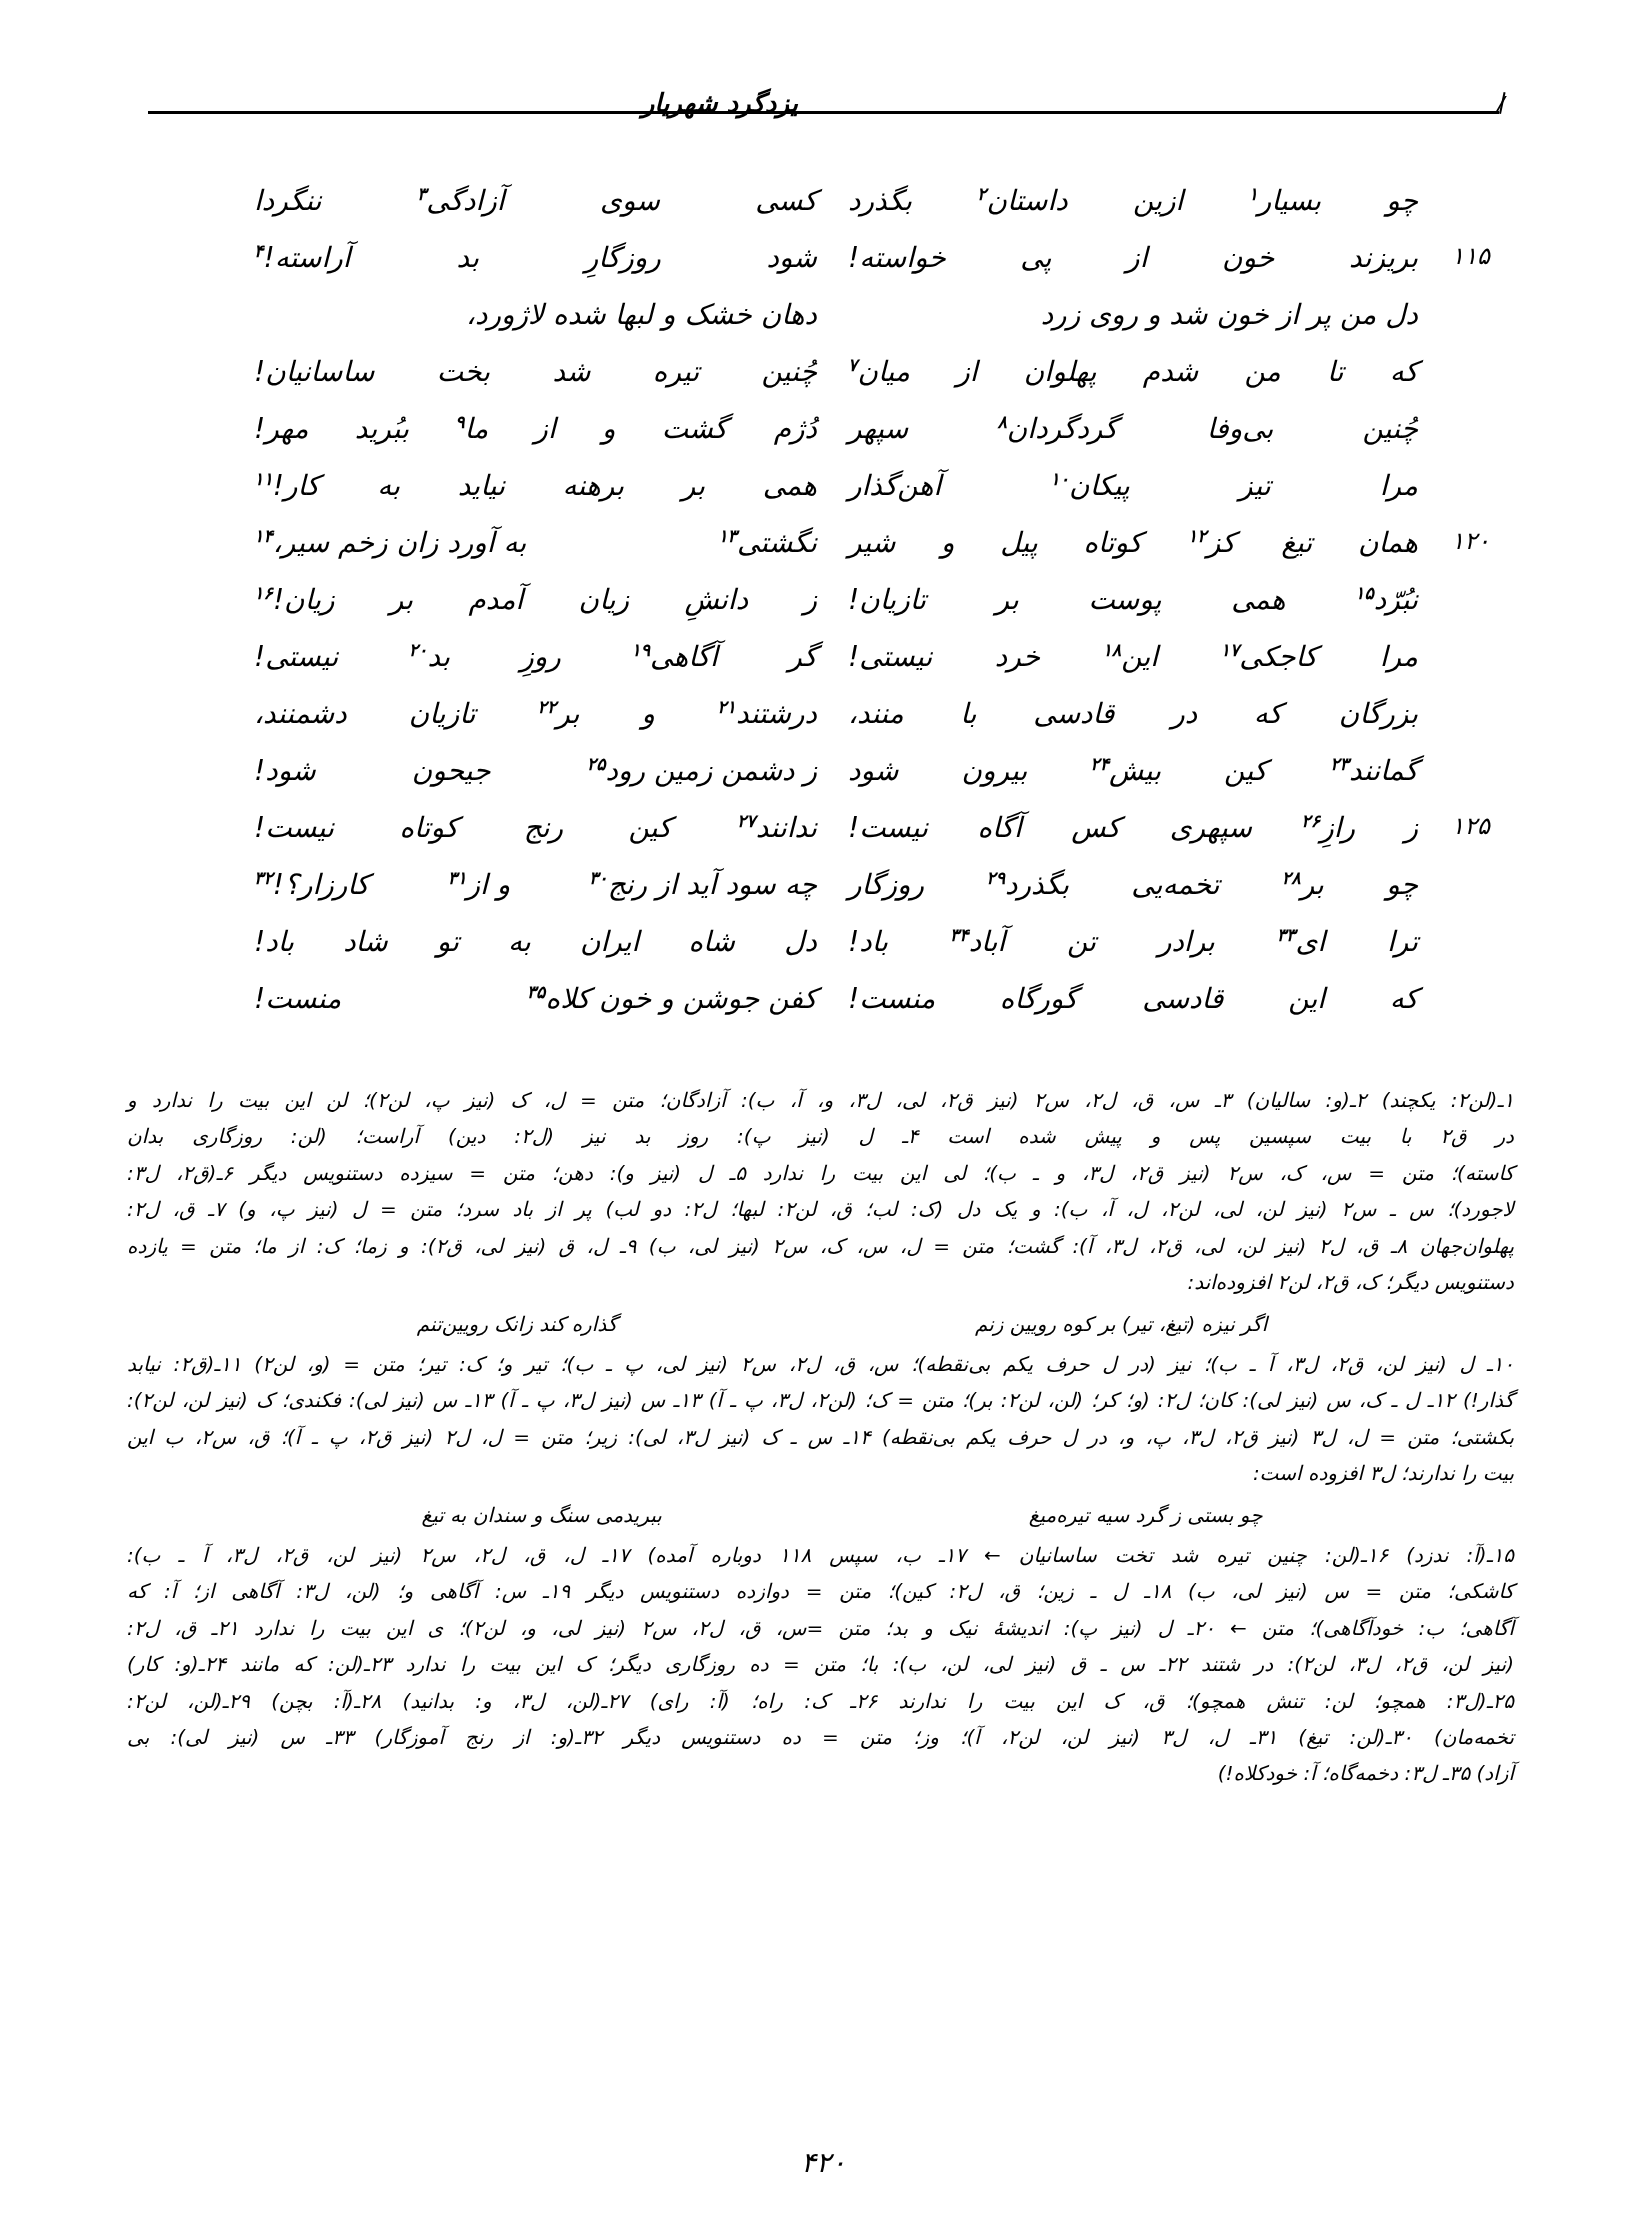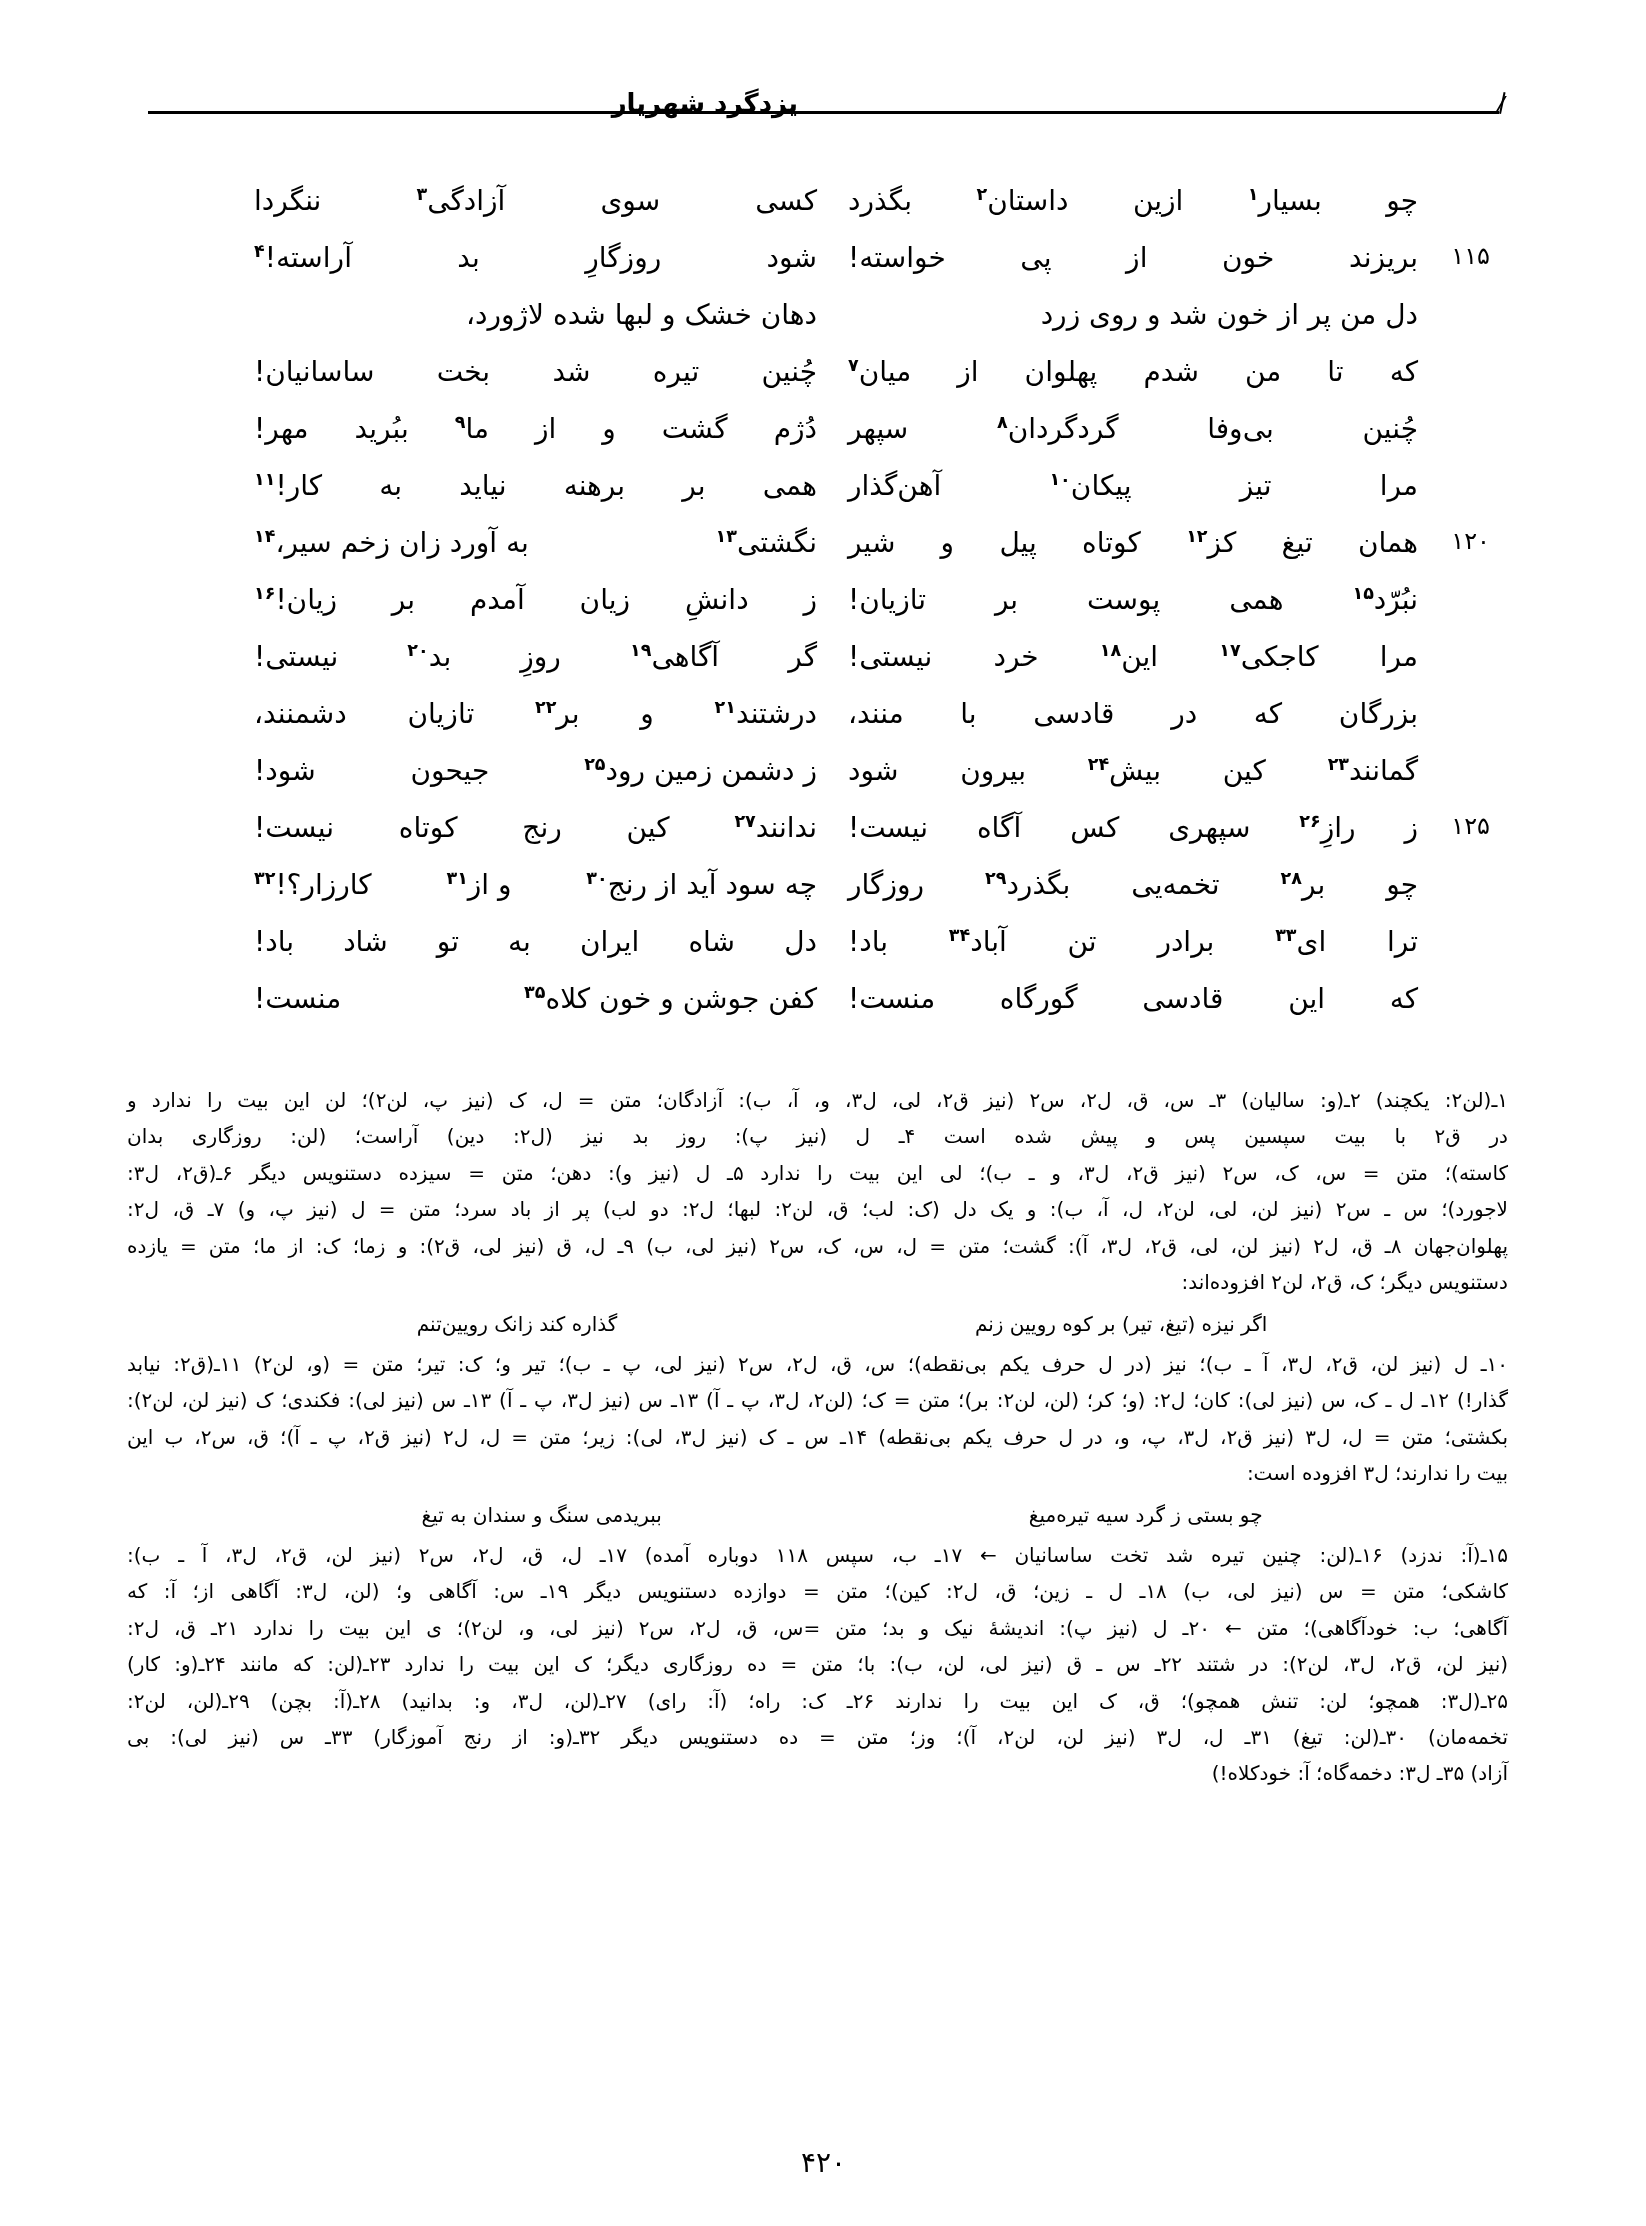--- a/index.html
+++ b/index.html
@@ -13,20 +13,21 @@
     height: 2226px;
     position: relative;
     font-family: "DejaVu Sans", "Liberation Sans", sans-serif;
     color: #000000;
     overflow: hidden;
   }
 
   .page {
     position: absolute;
     inset: 0;
+    font-style: italic;
   }
 
   
   .running-head-wrap {
     position: absolute;
     top: 89px;
     right: 148px;
     left: 148px;
     height: 55px;
   }
@@ -129,21 +130,21 @@
     top: 1082px;
     right: 127px;
     left: 127px;
     font-size: 20px;
     line-height: 1.82;
     text-align: justify;
     text-align-last: justify;
     direction: rtl;
   }
   .app-p {
-    margin: 0 12px 0 0;
+    margin: 0 6px 0 0;
     text-align: justify;
     text-align-last: justify;
   }
   .app-p.last-ragged { text-align-last: right; }
 
   .inserted-verse {
     display: flex;
     justify-content: space-around;
     direction: rtl;
     margin: 5.5px 0 3.7px 0;

